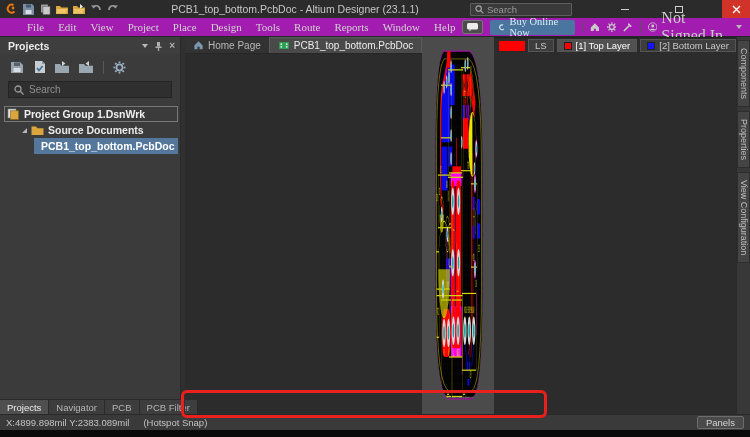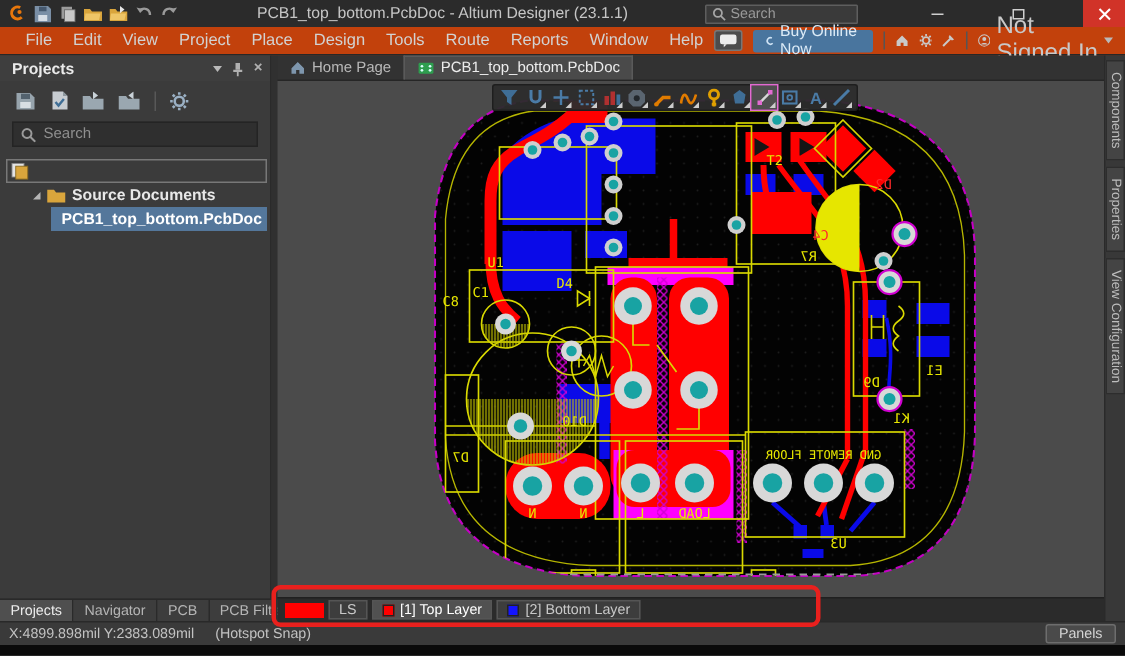--- a/index.html
+++ b/index.html
@@ -16,22 +16,22 @@
                display:flex; align-items:center; gap:3px; padding:0 4px; margin-right:10px; }
   .tb-search input { flex:1; min-width:0; background:transparent; border:none; outline:none;
                      color:#cfcfcf; font-size:9.5px; font-family:"Liberation Sans",sans-serif; }
   .tb-search input::placeholder { color:#9a9a9a; }
   .win-btn { width:22px; height:18px; display:flex; align-items:center; justify-content:center; }
   .win-min span { width:8px; height:1px; background:#cfcfcf; display:block; }
   .win-max span { width:8px; height:7px; border:1px solid #cfcfcf; display:block; }
   .win-close { width:28px; background:#d13328; }
 
   
-  .menubar { height:19px; background:#c2410c; border-bottom:1px solid #272727;
-             display:flex; align-items:center; font-size:11px; padding-left:10px; }
+  .menubar { height:19px; background:#a21caf; border-bottom:1px solid #272727;
+             display:flex; align-items:center; font-size:11px; padding-left:20px;font-family:Liberation Serif, serif; }
   .menu-item { padding:0 7px; color:#d2d2d2; cursor:default; }
   .menu-right { margin-left:auto; display:flex; align-items:center; gap:7px; padding-right:8px; }
   .comment-btn { width:25px; height:14px; background:#4c4c4c; border:1px solid #777; border-radius:2px;
                  display:flex; align-items:center; justify-content:center; }
   .buy-btn { background:#49759e; color:#dcebf7; font-size:10.5px; height:15px; padding:0 8px;
              border-radius:2px; display:flex; align-items:center; gap:4px; }
   .msep { width:1px; height:12px; background:#555; }
   .user { display:flex; align-items:center; gap:4px; font-size:16px; color:#c9c9c9; }
   .caret { width:0; height:0; border-left:3px solid transparent; border-right:3px solid transparent;
            border-top:4px solid #b9b9b9; }
@@ -61,21 +61,21 @@
   .row-doc .lbl { color:#ffffff; font-weight:bold; flex:1; }
   .exp { width:0; height:0; border-left:5px solid transparent; border-bottom:5px solid #b5b5b5; }
 
   .panel-tabs { height:15px; display:flex; background:#333; border-top:1px solid #292929; font-size:9.5px; }
   .ptab { padding:0 7px; display:flex; align-items:center; color:#b5b5b5; background:#3d3d3d;
           border-right:1px solid #2a2a2a; white-space:nowrap; }
   .ptab.active { background:#4f4f4f; color:#ececec; }
 
   .splitter { width:4px; background:#303030; }
 
-  .center-col { flex:1; min-width:0; display:flex; flex-direction:column; }
+  .center-col { flex:1; min-width:0; display:flex; flex-direction:row; }
   .doc-tabs { height:17px; background:#323232; display:flex; align-items:flex-end; font-size:10px;
               border-bottom:1px solid #262626; }
   .dtab { height:16px; display:flex; align-items:center; gap:4px; padding:0 8px; color:#b8b8b8; white-space:nowrap; }
   .dtab.active { background:#4a4a4a; color:#ececec; border:1px solid #5a5a5a; border-bottom:none; }
 
   .canvas { flex:1; position:relative; background:#4b4b4b; overflow:hidden; }
   .canvas svg.pcb { position:absolute; inset:0; width:100%; height:100%; display:block; }
 
   .active-bar { position:absolute; left:143px; top:2px; height:18px; background:#2dzzz; background:rgba(44,44,44,.95);
                 border:1px solid #1e1e1e; border-radius:2px; display:flex; align-items:center; padding:0 2px; }
@@ -295,20 +295,21 @@
             <line x1="6.3" y1="6.3" x2="9.5" y2="9.5" stroke="#9a9a9a" stroke-width="1.3"></line>
           </svg>
         <input placeholder="Search" style="">
       </div>
       <div class="pp-tree">
         <div class="tree-row row-ws">
           <svg width="13" height="12" viewBox="0 0 13 12">
               <rect x="1" y="1" width="8" height="9" fill="#e3e3e3" stroke="#8a8a8a" stroke-width=".6"></rect>
               <rect x="3.5" y="2.8" width="8" height="8.6" fill="#d9a53c" stroke="#8a6a1e" stroke-width=".6"></rect>
             </svg>
+          <span class="lbl">Project Group 1.DsnWrk</span>
         </div>
         <div class="tree-row row-src">
           <span class="exp"></span>
           <svg width="13" height="11" viewBox="0 0 13 11">
               <path d="M0.5,1.5 h4.5 l1.4,1.8 H12.5 V10 H0.5 Z" fill="#d9a53c"></path>
             </svg>
           <span class="lbl">Source Documents</span>
         </div>
         <div class="tree-row row-doc">
           <svg width="13" height="10" viewBox="0 0 13 10">

